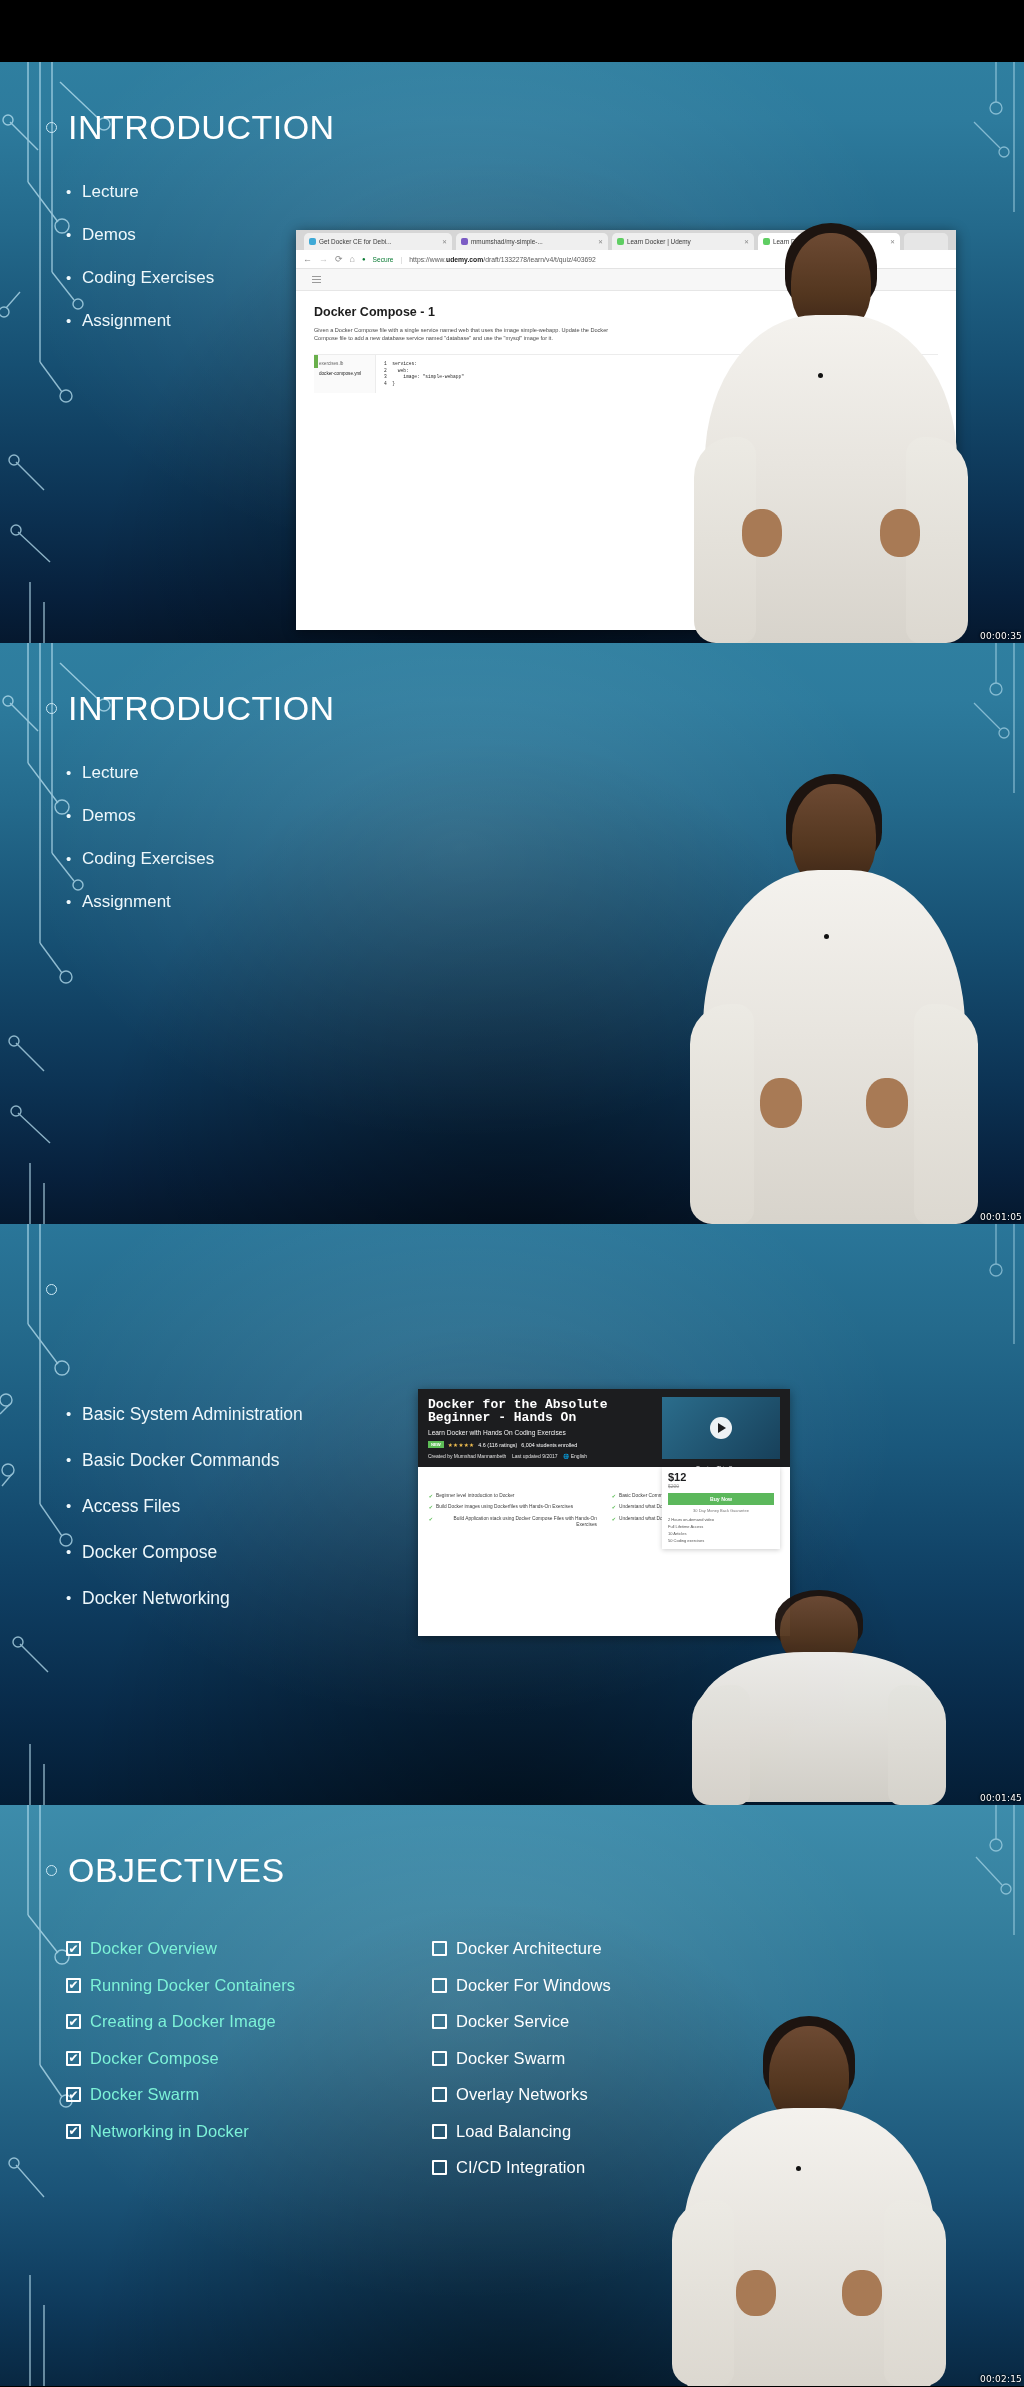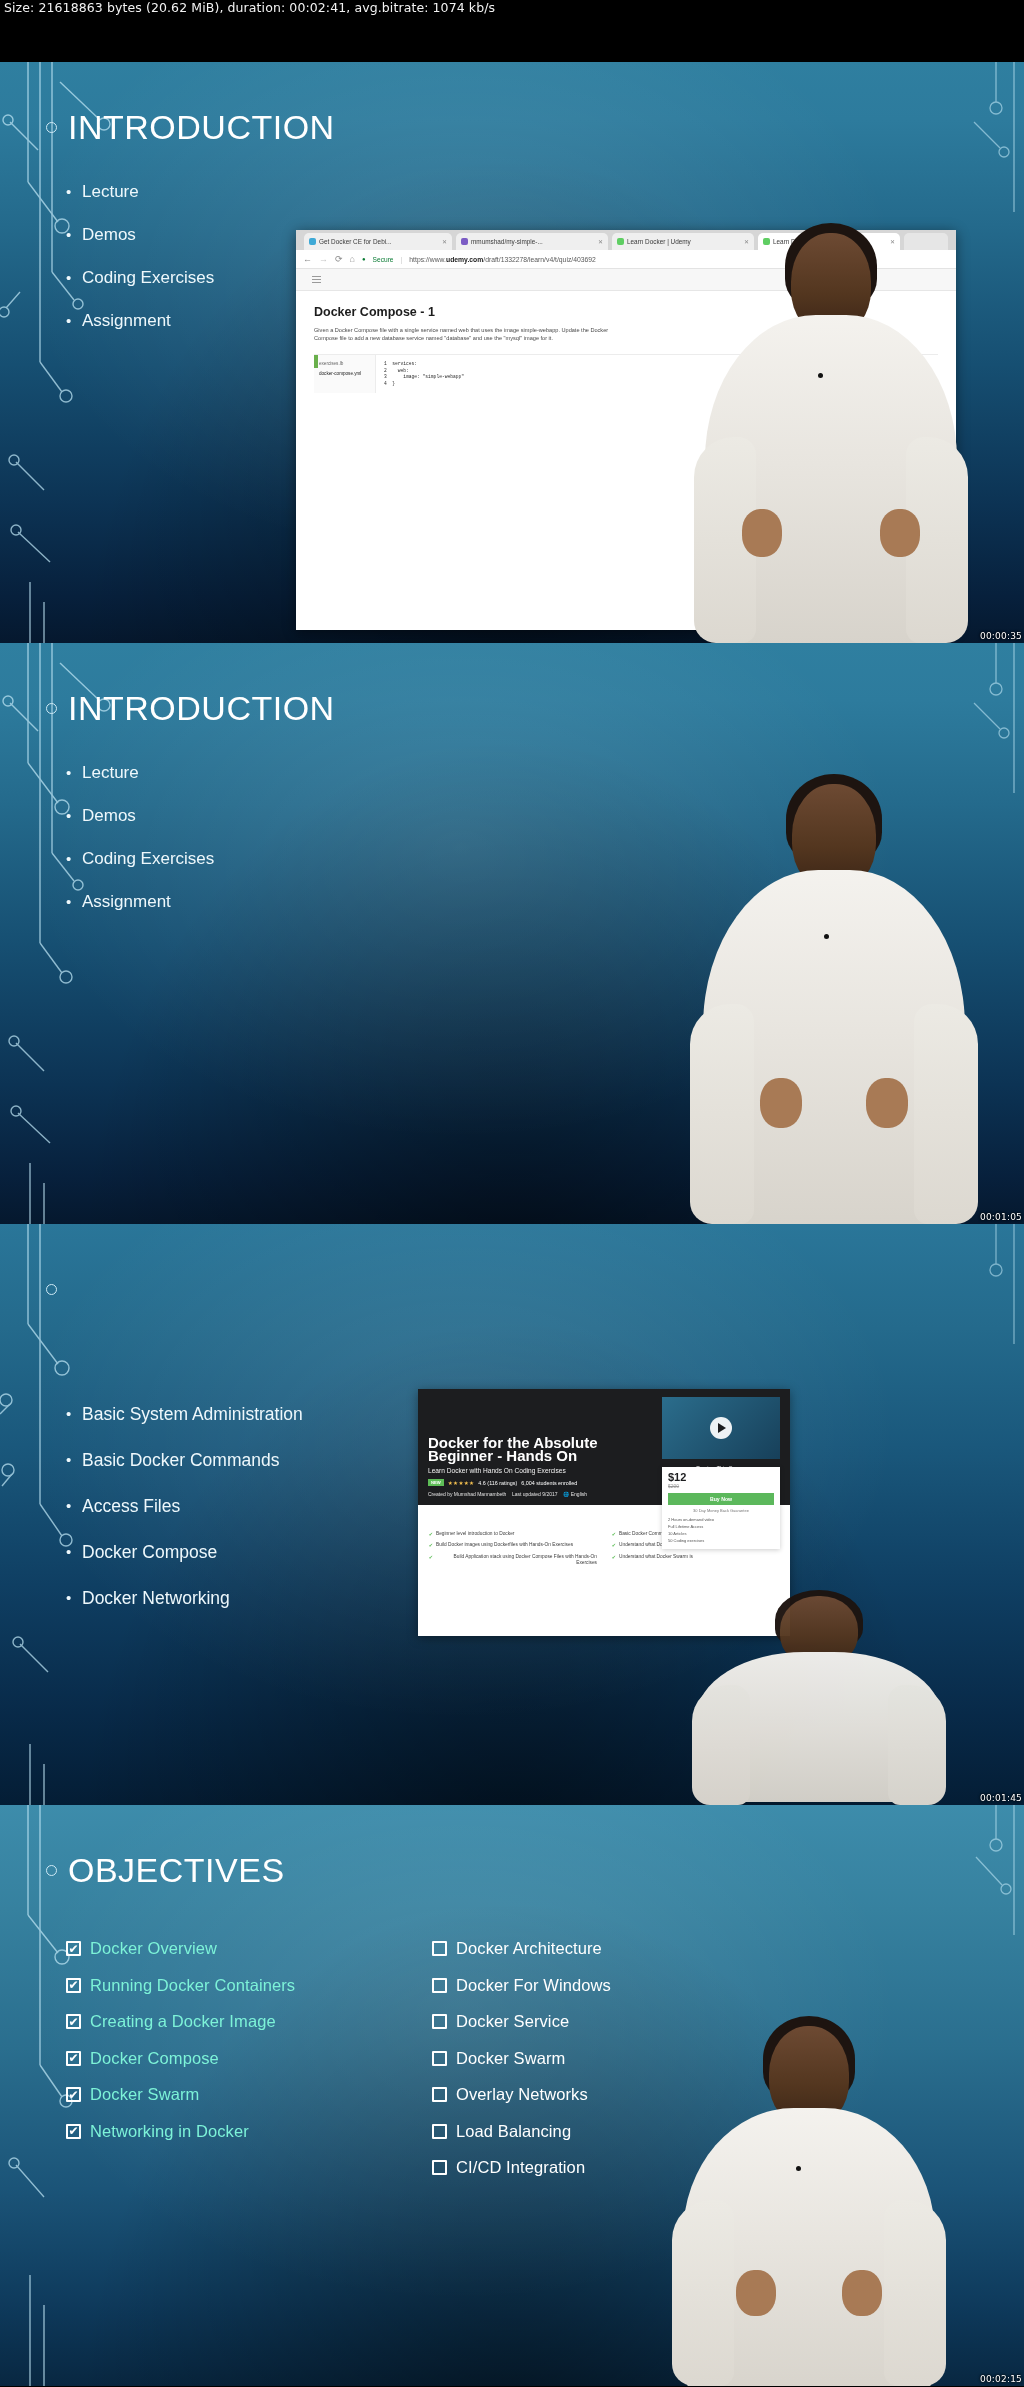--- a/index.html
+++ b/index.html
@@ -171,22 +171,22 @@
   .edline { font-size:4.6px; color:#2b2b2b; line-height:6.5px;
             font-family:"Liberation Mono", monospace; white-space:pre; }
   .edgreen { position:absolute; left:-62px; top:0; width:4px; height:13px; background:#6ab04c; }
 
   
   .ucard {
     position:absolute; background:#fff; overflow:hidden;
     box-shadow:0 2px 10px rgba(0,0,0,.4);
   }
   .uhead { background:#1c1d1f; color:#fff; padding:9px 10px 8px 10px; position:relative; }
-  .uh1 { font-size:15px; font-weight:700; line-height:13px; max-width:215px;
-         font-family:Liberation Sans, sans-serif;margin-top:38px; }
+  .uh1 { font-size:13px; font-weight:700; line-height:13px; max-width:215px;
+         font-family:Liberation Mono, monospace; }
   .uh2 { font-size:6.6px; margin-top:5px; color:#f2f2f2; }
   .urate { display:flex; align-items:center; gap:4px; margin-top:5px; font-size:5.4px; }
   .ubadge { background:#5dbd57; color:#fff; font-size:4.2px; padding:1px 3px; font-weight:700; }
   .ustars { color:#f4c150; font-size:5.6px; letter-spacing:.3px; }
   .umeta { font-size:5px; color:#e2e2e2; margin-top:5px; }
   .uflag { display:inline-block; }
   .upreview {
     position:absolute; right:10px; top:8px; width:118px; height:62px;
     background:linear-gradient(135deg,#2b6d8c,#17405a);
     display:flex; align-items:center; justify-content:center;
@@ -234,21 +234,20 @@
     transform:translate(-50%,-54%);
     color:#ffffff; font-size:12px; line-height:1;
   }
   .objtxt { font-size:16.5px; color:#ffffff; letter-spacing:.1px; }
   .objtxt.done { color:#7df3d8; }
 </style>
 </head>
 <body>
 
 <div class="meta">
-  <div>Size: 21618863 bytes (20.62 MiB), duration: 00:02:41, avg.bitrate: 1074 kb/s</div>
 </div>
 
 <div class="sheet">
 
   <div class="frame">
     <div class="slidebg"></div>
     <div class="vig"></div>
 
     <svg class="circuit" viewBox="0 0 230 581">
       <g stroke="#bfe6f5" stroke-width="1.4" fill="none" opacity=".85">

